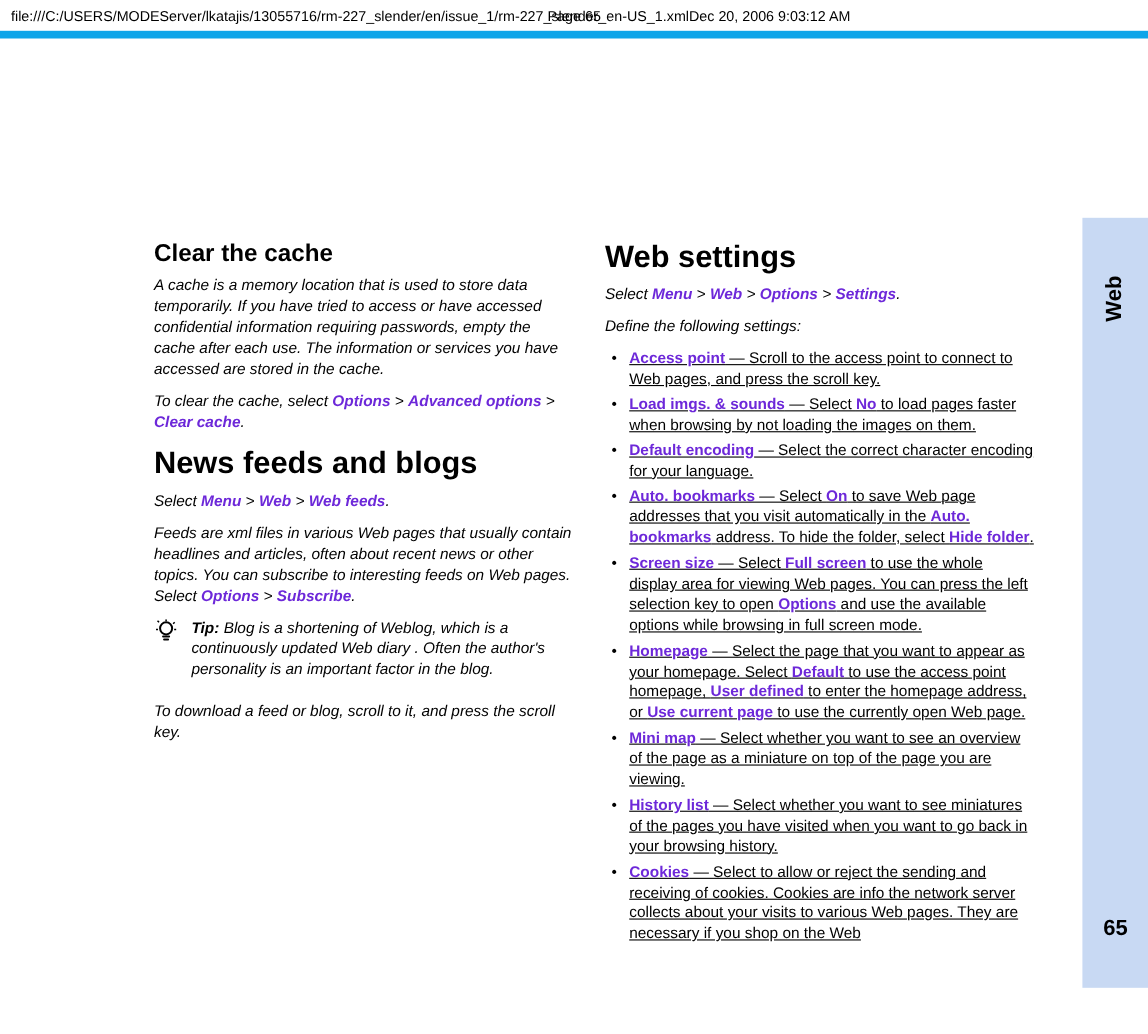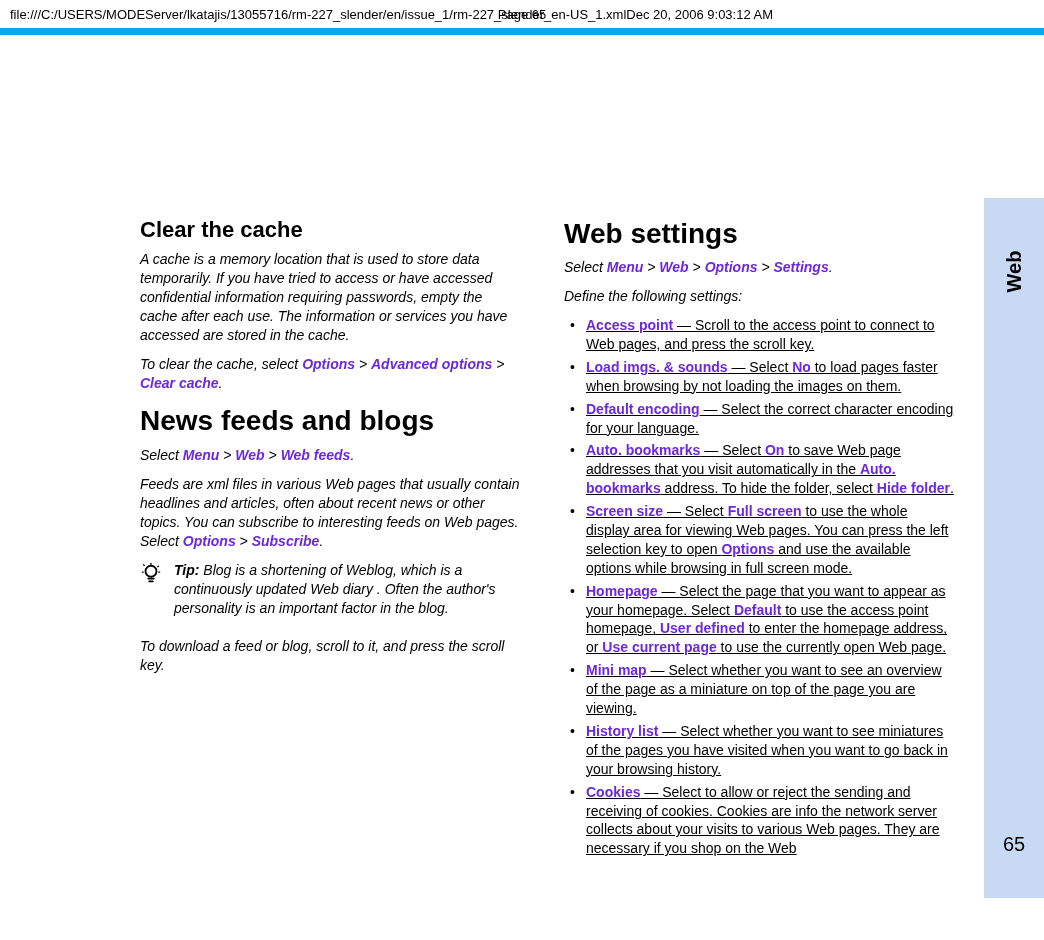--- a/index.html
+++ b/index.html
@@ -30,21 +30,21 @@
   border-bottom: 7px solid #0ea5e9;
 }
 .header-center {
   position: absolute;
   left: 50%;
   transform: translateX(-50%);
 }
 .content-area {
   display: flex;
   padding: 180px 60px 40px 140px;
-  gap: 44px;
+  gap: 30px;
   position: relative;
   height: 900px;
 }
 .col {
   width: 380px;
 }
 .col-right {
   width: 390px;
 }
 h2 {
@@ -106,21 +106,21 @@
   transform-origin: center;
   font-weight: bold;
   font-size: 20px;
 }
 .side-tab .page-num {
   position: absolute;
   bottom: 40px;
   width: 100%;
   text-align: center;
   font-size: 20px;
-  font-weight: normal;
+  font-weight: bold;
 }
 </style>
 </head>
 <body>
 
 <div class="page">
   <div class="header-bar">
     <span>file:///C:/USERS/MODEServer/lkatajis/13055716/rm-227_slender/en/issue_1/rm-227_slender_en-US_1.xml</span>
     <span class="header-center">Page 65</span>
     <span>Dec 20, 2006 9:03:12 AM</span>

